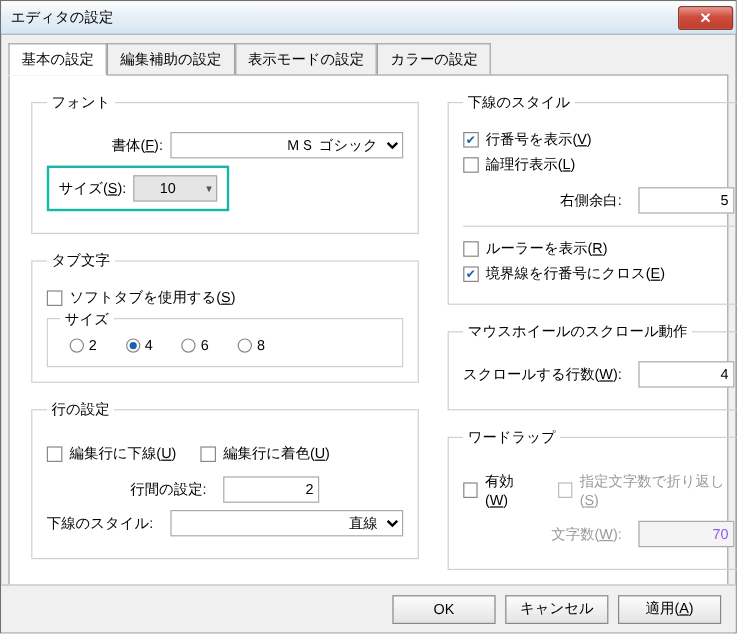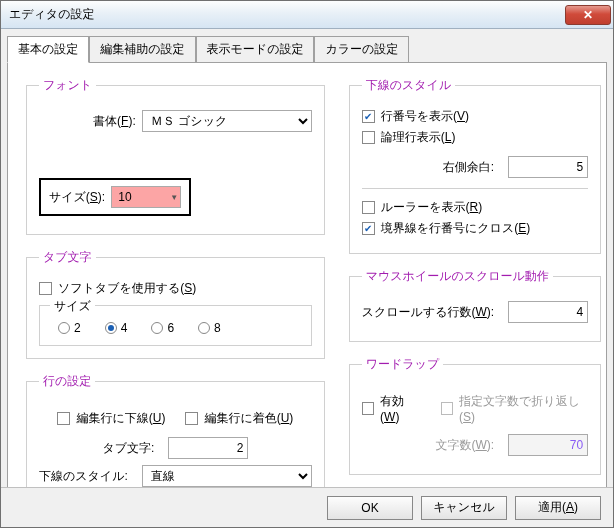--- a/index.html
+++ b/index.html
@@ -8,40 +8,40 @@
 .titlebar { height: 28px; background: linear-gradient(#fdfefe, #e8f0f7 45%, #d6e5f3); border-bottom: 1px solid #a0b0c0; display: flex; align-items: center; padding: 0 2px 0 8px; }
 .titlebar .title { flex: 1; color: #000; }
 .closebtn { width: 46px; height: 20px; background: linear-gradient(#e59a8f, #d04b3b 45%, #c03f2f); border: 1px solid #8a3b30; border-radius: 3px; display: flex; align-items: center; justify-content: center; color: #fff; font-weight: bold; cursor: pointer; }
 .tabs { display: flex; padding: 6px 6px 0 6px; }
 .tab { padding: 4px 10px; border: 1px solid #a0a0a0; border-bottom: none; background: #f0f0f0; position: relative; top: 1px; cursor: pointer; }
 .tab.active { background: #fff; border-bottom: 1px solid #fff; z-index: 2; }
 .tabpanel { margin: 0 6px; border: 1px solid #a0a0a0; background: #fff; height: 438px; padding: 14px 18px; position: relative; }
 .columns { display: flex; gap: 24px; }
 .col { flex: 1; }
 fieldset { border: 1px solid #d0d0d0; padding: 10px 12px 12px 12px; margin: 0 0 14px 0; }
-legend { padding: 0 4px; color: #a21caf; }
+legend { padding: 0 4px; color: #000000; }
 .row { display: flex; align-items: center; margin: 6px 0; }
 .lbl { white-space: nowrap; margin-right: 6px; }
 select { border: 1px solid #aaa; height: 22px; background: #fff; padding: 0 4px; }
-select.wide { width: 170px; }
+select.wide { width: 194px; text-align: right; }
 input[type=text] { border: 1px solid #aaa; height: 22px; padding: 0 4px; background: #fff; }
 .num { width: 80px; text-align: right; }
-.hl { border: 2px solid #000000; padding: 6px 8px; display: inline-flex; align-items: center; margin-top: 40px; }
+.hl { border: 2px solid #14b8a6; padding: 6px 8px; display: inline-flex; align-items: center; }
 .chk { display: flex; align-items: center; gap: 6px; margin: 4px 0; cursor: pointer; }
 .chkbox { width: 13px; height: 13px; border: 1px solid #888; background: #fff; display: flex; align-items: center; justify-content: center; font-size: 10px; color: #1a5fb4; }
 .radio-row { display: flex; gap: 24px; margin: 6px 0 0 8px; }
 .rad { display: flex; align-items: center; gap: 4px; cursor: pointer; }
 .rcircle { width: 12px; height: 12px; border: 1px solid #888; border-radius: 50%; background: #fff; display: flex; align-items: center; justify-content: center; }
 .rcircle.sel::after { content: ""; width: 6px; height: 6px; background: #1a5fb4; border-radius: 50%; }
 .disabled { color: #9a9a9a; }
 .buttonbar { position: absolute; left: 0; right: 0; bottom: 0; height: 40px; border-top: 1px solid #c0c0c0; background: #f0f0f0; display: flex; justify-content: flex-end; align-items: center; gap: 8px; padding: 0 12px; }
 .btn { min-width: 86px; height: 24px; border: 1px solid #888; background: linear-gradient(#fdfdfd, #e4e4e4); cursor: pointer; display: flex; align-items: center; justify-content: center; padding: 0 10px; }
 .subgroup { border: 1px solid #d0d0d0; padding: 6px 10px 10px 10px; margin-top: 8px; }
 .subgroup .sglegend { position: relative; top: -14px; background: #fff; display: inline-block; padding: 0 4px; }
-.select-like { border: 1px solid #aaa; height: 22px; background: #fca5a5; display: flex; align-items: center; justify-content: space-between; padding: 0 2px 0 6px; width: 70px; cursor: pointer; }
+.select-like { border: 1px solid #aaa; height: 22px; background: #e5e5e5; display: flex; align-items: center; justify-content: space-between; padding: 0 2px 0 21px; width: 70px; cursor: pointer; }
 .select-like .arrow { font-size: 8px; color: #555; }
 hr.sep { border: none; border-top: 1px solid #d0d0d0; margin: 10px 0; }
 u { text-decoration: underline; }
 </style>
 </head>
 <body>
 
 <div class="window">
   <div class="titlebar">
     <span class="title">エディタの設定</span>
@@ -103,32 +103,32 @@
               <div class="rad">
                   <span class="rcircle"></span>
                   <span>8</span>
                 </div>
             </div>
           </div>
         </fieldset>
 
         <fieldset>
           <legend>行の設定</legend>
-          <div class="row" style="gap:20px;justify-content:center;">
+          <div class="row" style="gap:20px;">
             <div class="chk">
               <span class="chkbox"></span>
               <span><span>編集行に下線(<u>U</u>)</span></span>
             </div>
             <div class="chk">
               <span class="chkbox"></span>
               <span><span>編集行に着色(<u>U</u>)</span></span>
             </div>
           </div>
           <div class="row" style="justify-content:center; gap:8px;">
-            <span class="lbl">タブ文字:</span>
+            <span class="lbl">行間の設定:</span>
             <input type="text" class="num" value="2" style="">
           </div>
           <div class="row" style="gap:8px;">
             <span class="lbl">下線のスタイル:</span>
             <select class="wide">
               <option>直線</option>
             </select>
           </div>
         </fieldset>
       </div>

